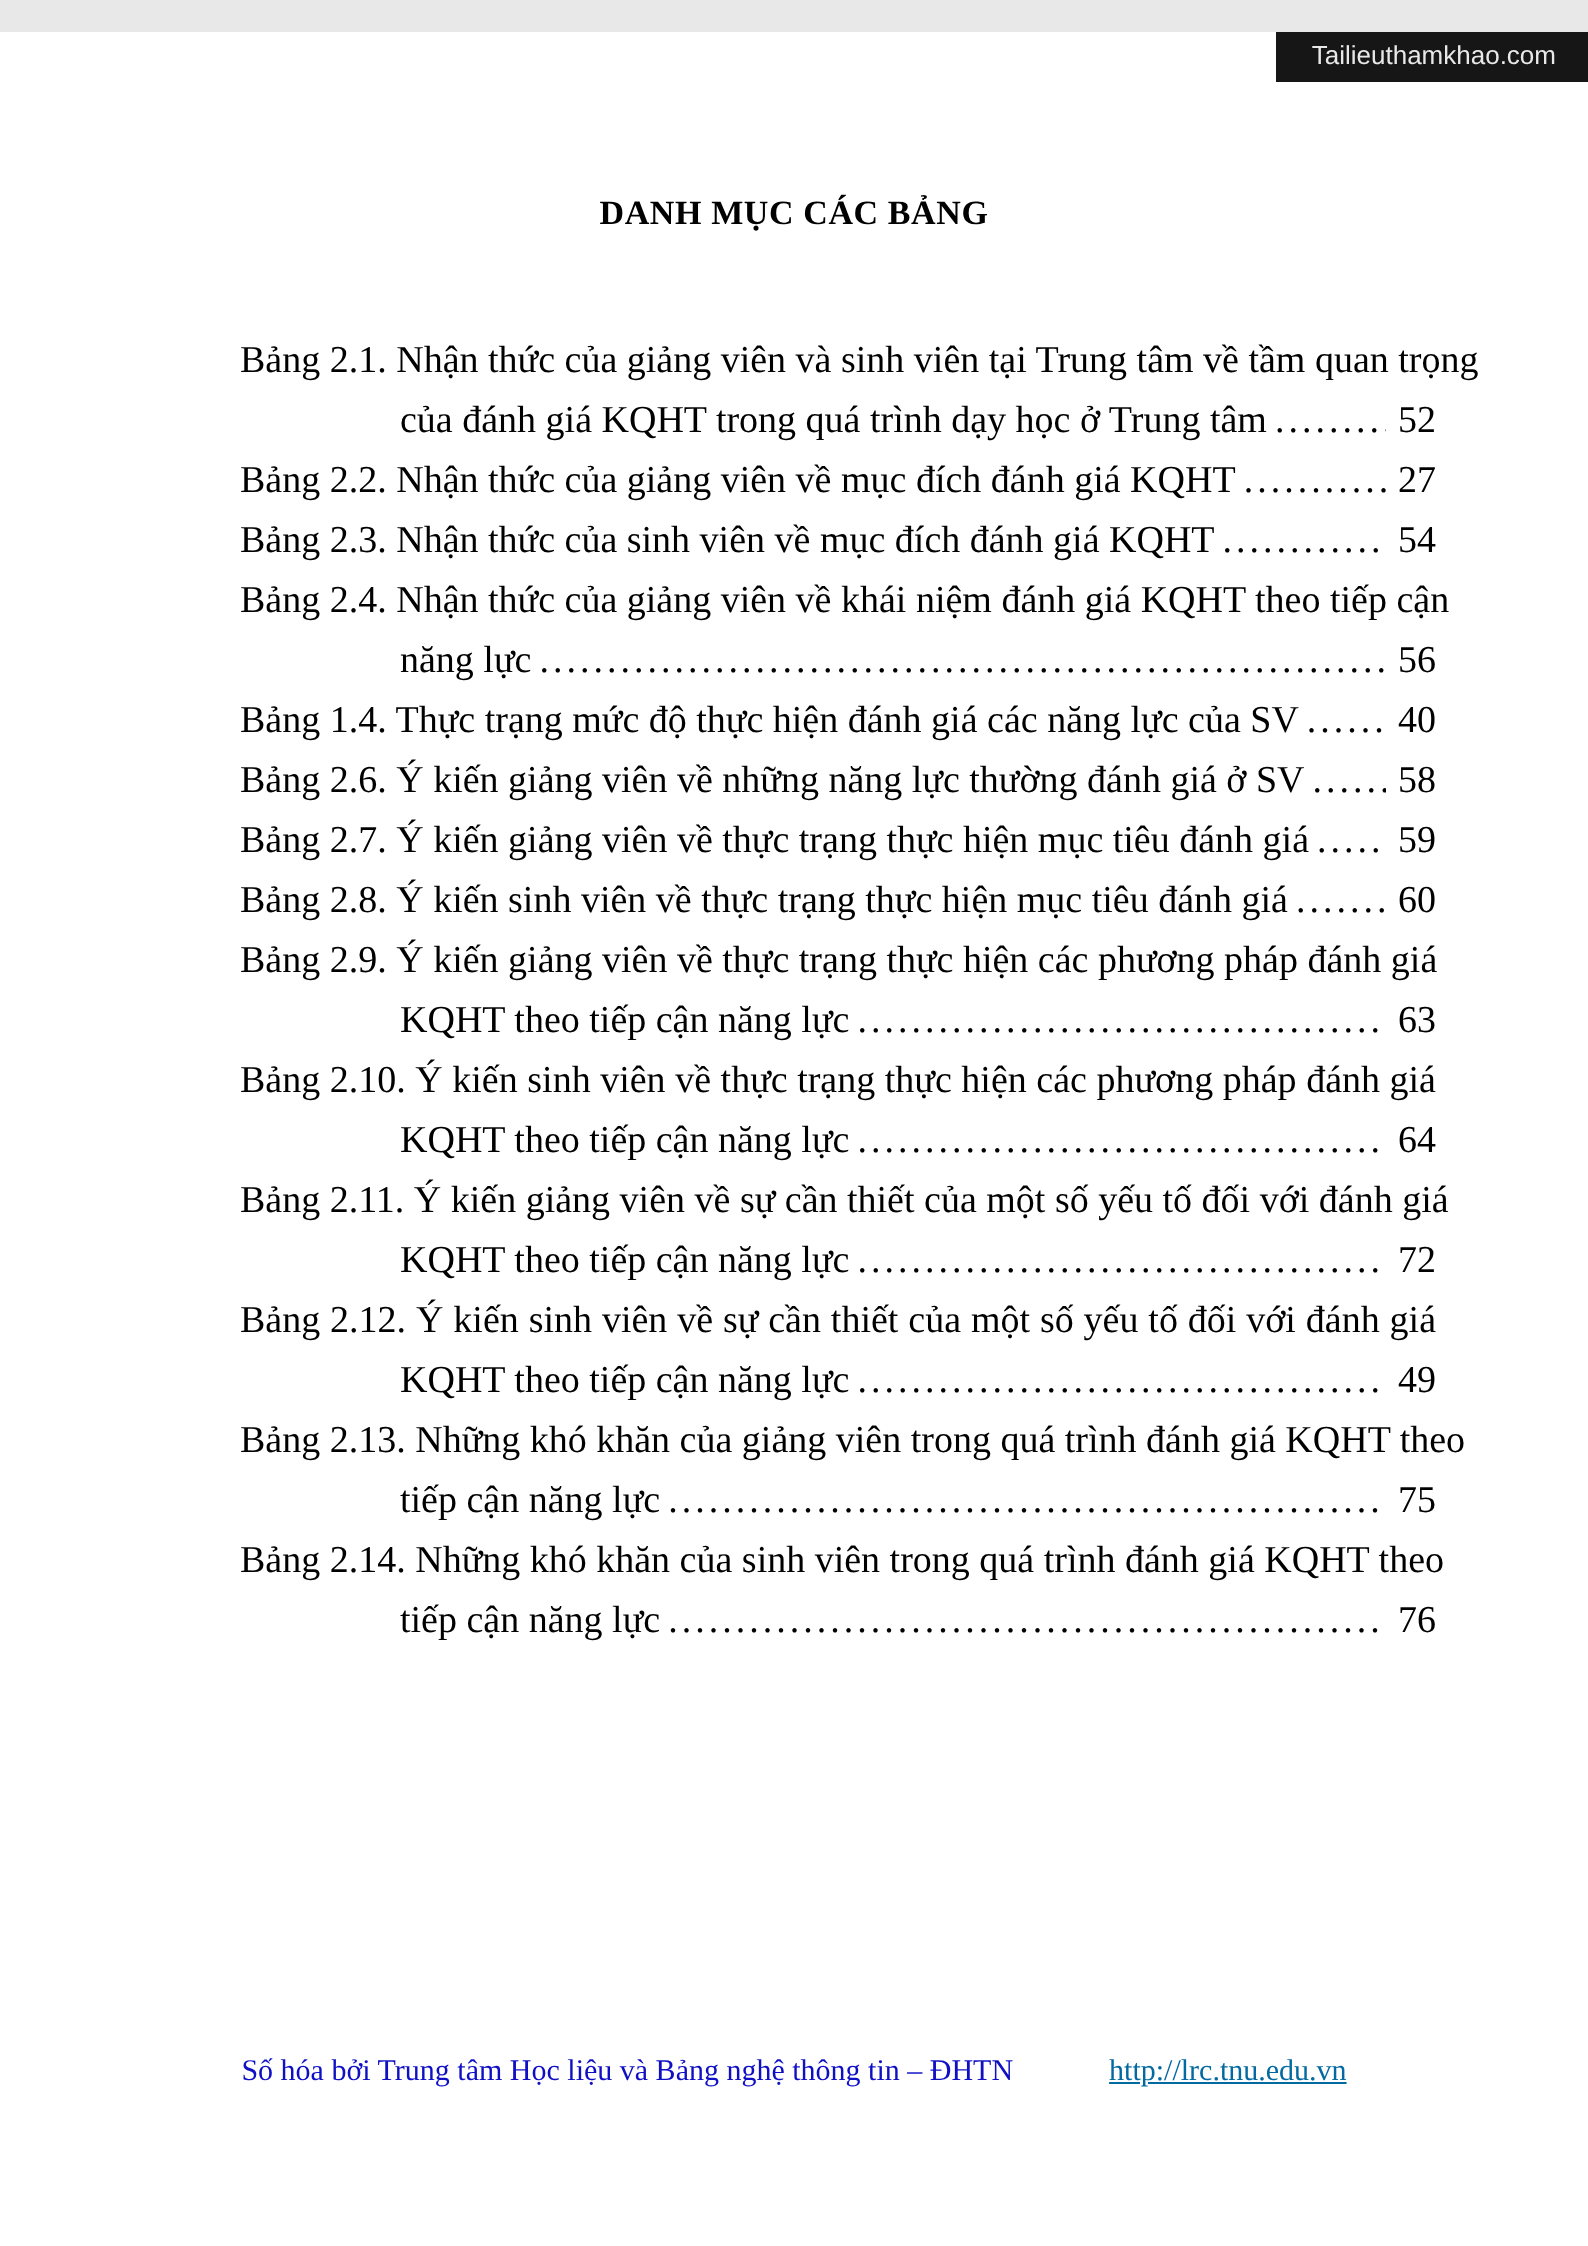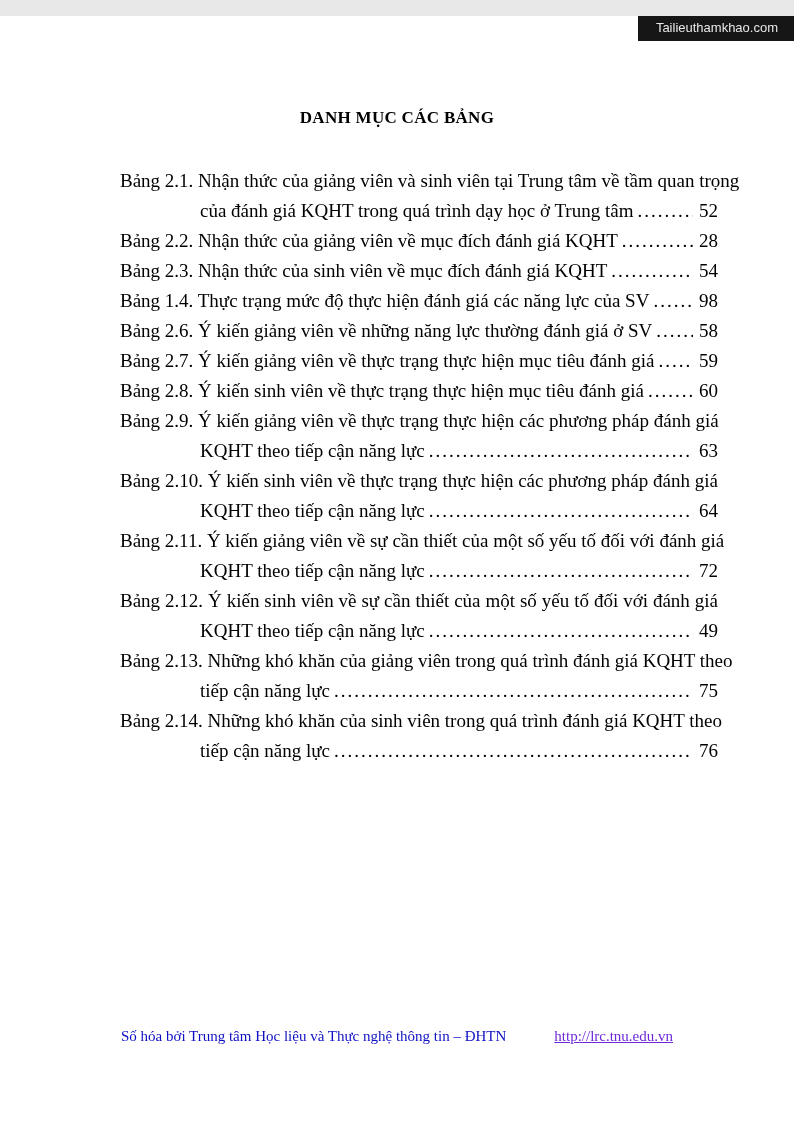--- a/index.html
+++ b/index.html
@@ -21,21 +21,21 @@
     background: #161616;
     color: #e8e8e8;
     font-family: "Liberation Sans", sans-serif;
     font-size: 13px;
     line-height: 24px;
     height: 25px;
     padding: 0 16px 0 18px;
   }
   .title {
     position: absolute;
-    top: 92px;
+    top: 81px;
     left: 0;
     right: 0;
     text-align: center;
     font-size: 17px;
     font-weight: bold;
     letter-spacing: 0.3px;
   }
   .toc {
     position: absolute;
     top: 150px;
@@ -78,21 +78,21 @@
     left: 0;
     right: 0;
     display: flex;
     justify-content: center;
     align-items: baseline;
     gap: 48px;
     font-size: 15px;
     color: #0f0fc4;
   }
   .footer .footer-link {
-    color: #6d28d9;
+    color: #0369a1;
     text-decoration: underline;
     cursor: pointer;
   }
 </style>
 </head>
 <body>
 
 <div class="page">
 
   <div class="watermark">Tailieuthamkhao.com</div>
@@ -107,35 +107,45 @@
         <div class="toc-line cont">
           <span class="toc-text">của đánh giá KQHT trong quá trình dạy học ở Trung tâm</span>
           <span class="leader"></span>
           <span class="pagenum">52</span>
         </div>
       </div>
       <div class="toc-entry">
         <div class="toc-line">
           <span class="toc-text">Bảng 2.2. Nhận thức của giảng viên về mục đích đánh giá KQHT</span>
           <span class="leader"></span>
-          <span class="pagenum">28</span>
+          <span class="pagenum">27</span>
         </div>
       </div>
       <div class="toc-entry">
         <div class="toc-line">
           <span class="toc-text">Bảng 2.3. Nhận thức của sinh viên về mục đích đánh giá KQHT</span>
           <span class="leader"></span>
           <span class="pagenum">54</span>
         </div>
       </div>
       <div class="toc-entry">
+        <div class="toc-line full">
+          <span class="toc-text">Bảng 2.4. Nhận thức của giảng viên về khái niệm đánh giá KQHT theo tiếp cận</span>
+        </div>
+        <div class="toc-line cont">
+          <span class="toc-text">năng lực</span>
+          <span class="leader"></span>
+          <span class="pagenum">56</span>
+        </div>
+      </div>
+      <div class="toc-entry">
         <div class="toc-line">
           <span class="toc-text">Bảng 1.4. Thực trạng mức độ thực hiện đánh giá các năng lực của SV</span>
           <span class="leader"></span>
-          <span class="pagenum">98</span>
+          <span class="pagenum">40</span>
         </div>
       </div>
       <div class="toc-entry">
         <div class="toc-line">
           <span class="toc-text">Bảng 2.6. Ý kiến giảng viên về những năng lực thường đánh giá ở SV</span>
           <span class="leader"></span>
           <span class="pagenum">58</span>
         </div>
       </div>
       <div class="toc-entry">
@@ -208,17 +218,17 @@
         </div>
         <div class="toc-line cont">
           <span class="toc-text">tiếp cận năng lực</span>
           <span class="leader"></span>
           <span class="pagenum">76</span>
         </div>
       </div>
     </div>
 
   <div class="footer">
-    <span class="footer-text">Số hóa bởi Trung tâm Học liệu và Thực nghệ thông tin – ĐHTN</span>
+    <span class="footer-text">Số hóa bởi Trung tâm Học liệu và Bảng nghệ thông tin – ĐHTN</span>
     <span class="footer-link">http://lrc.tnu.edu.vn</span>
   </div>
 
 </div>
 
 </body></html>

